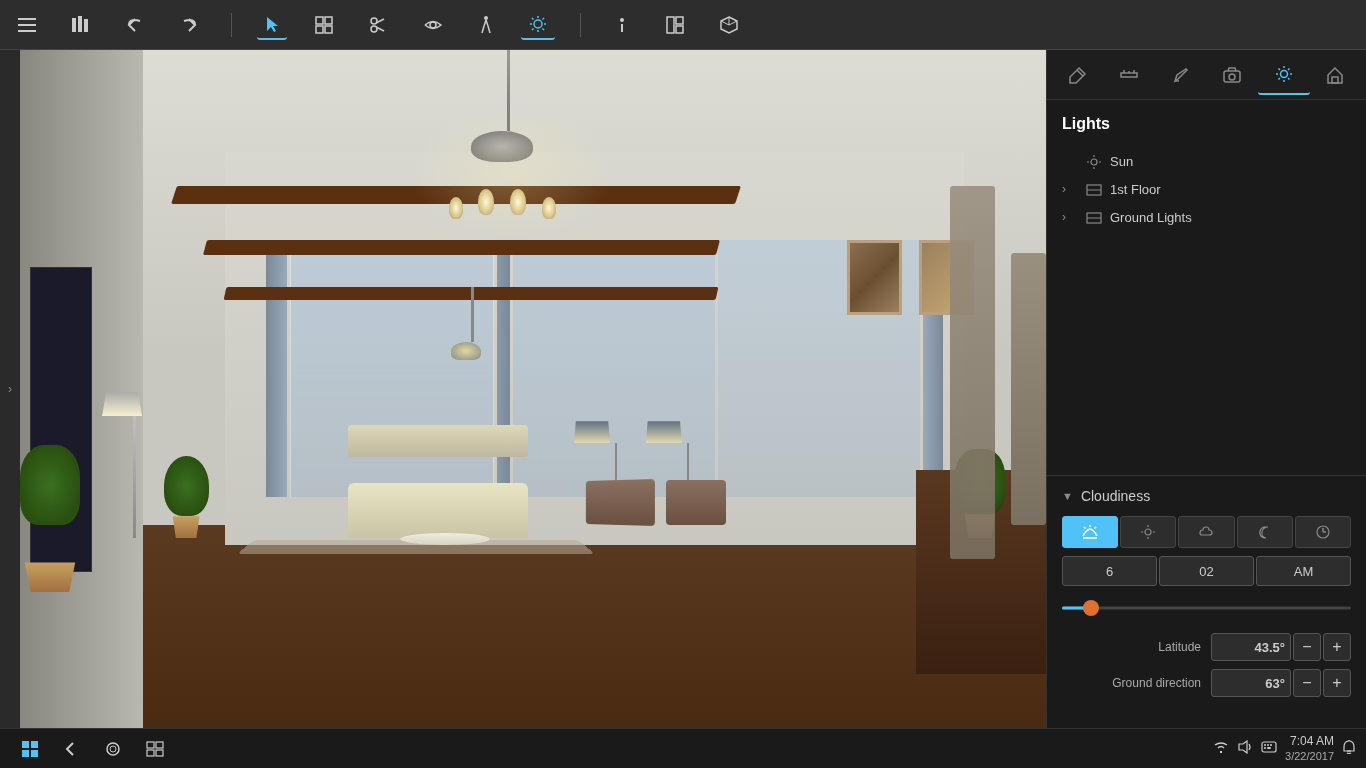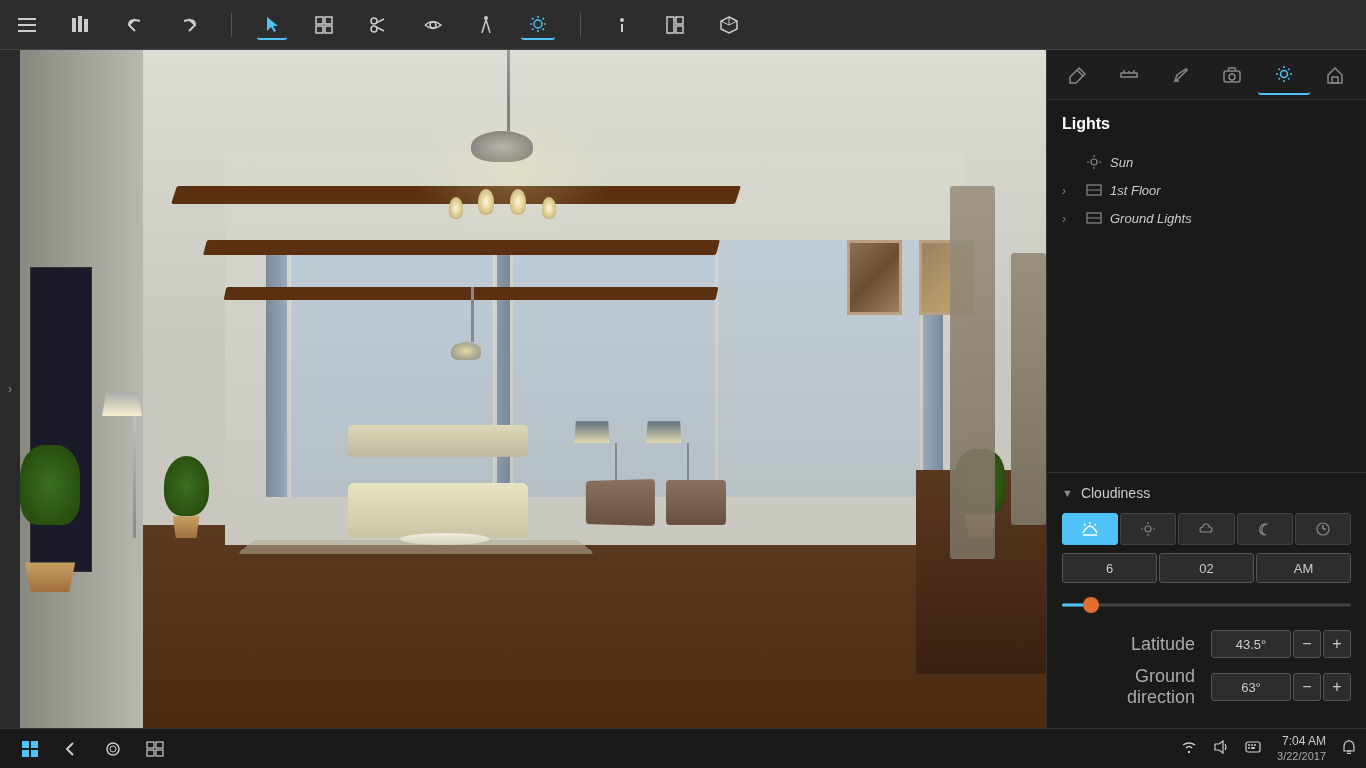--- a/index.html
+++ b/index.html
@@ -104,26 +104,25 @@
       flex-shrink: 0;
     }
     .section-title {
       color: #ffffff;
       font-size: 16px;
       font-weight: 700;
       margin-bottom: 15px;
     }
     .light-item {
       display: flex;
-      align-items: flex-end;
+      align-items: flex-start;
       padding: 6px 0;
       color: #ccc;
       font-size: 13px;
       cursor: pointer;
-      font-style: italic;
     }
     .light-item .li-expand { margin-right: 8px; color: #888; font-size: 10px; }
 
     
     .environment-section {
       border-top: 1px solid #333;
       padding: 12px 15px;
       flex: 1;
     }
     .env-header {
@@ -216,35 +215,36 @@
       cursor: pointer;
     }
 
     .param-row {
       display: flex;
       align-items: center;
       margin-bottom: 8px;
     }
     .param-label {
       color: #aaa;
-      font-size: 18px;
+      font-size: 12px;
       flex: 1;
       text-align: right;
-      padding-right: 16px;
+      padding-right: 10px;
     }
     .param-input {
       width: 80px;
       height: 28px;
       background: #2d2d2d;
       border: 1px solid #555;
       color: #ccc;
       font-size: 13px;
-      text-align: center;
+      text-align: right;
       padding: 0 5px;
       border-radius: 3px;
+      font-weight: bold;
     }
     .param-btn {
       width: 28px;
       height: 28px;
       background: #2d2d2d;
       border: 1px solid #555;
       color: #ccc;
       font-size: 16px;
       display: flex;
       align-items: center;
@@ -291,21 +291,21 @@
       color: #ccc;
       font-size: 16px;
       cursor: pointer;
       border-radius: 3px;
       margin: 0 3px;
     }
     .taskbar-spacer { flex: 1; }
     .taskbar-tray {
       display: flex;
       align-items: center;
-      gap: 16px;
+      gap: 8px;
       color: #ccc;
       font-size: 12px;
     }
     .tray-icon { font-size: 14px; cursor: pointer; }
     .clock {
       text-align: right;
       line-height: 1.3;
     }
     .clock-time { font-size: 12px; color: #ccc; }
     .clock-date { font-size: 11px; color: #aaa; }

